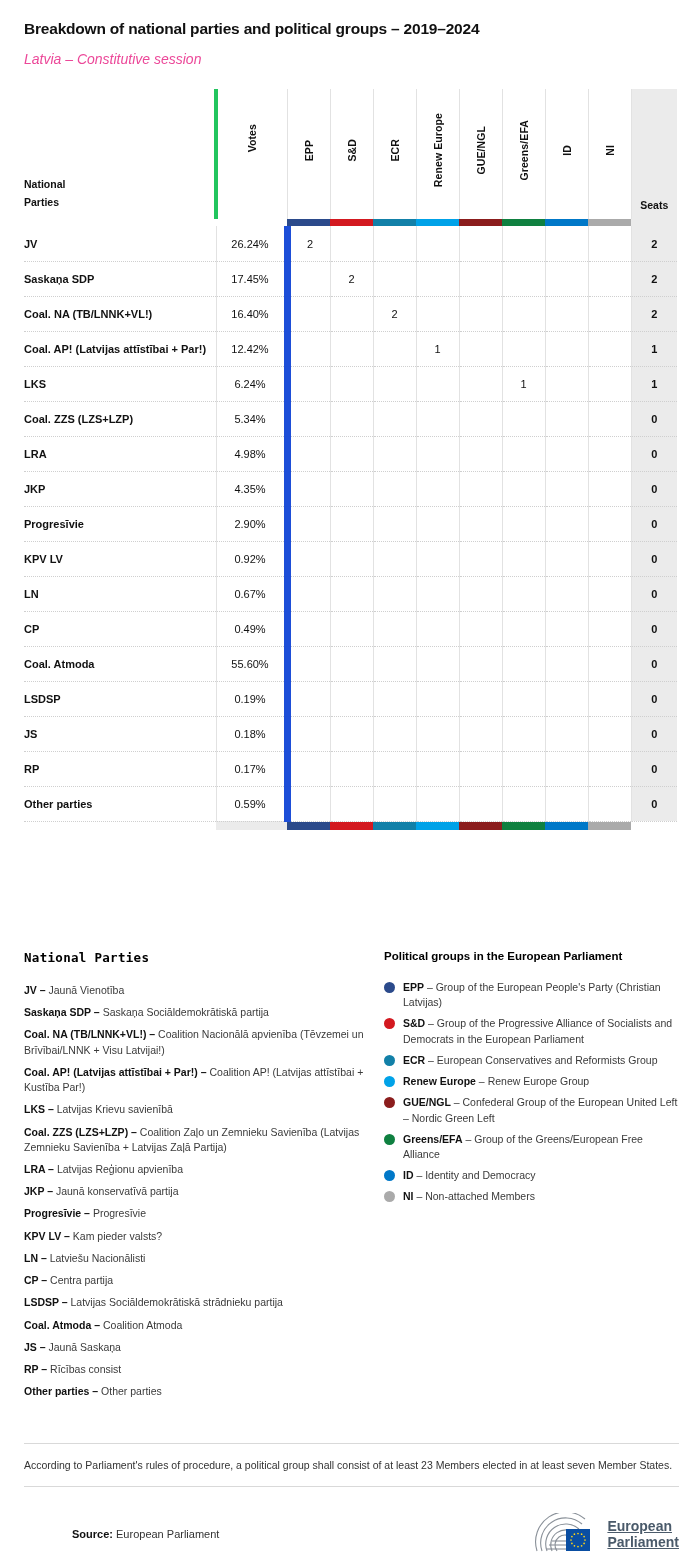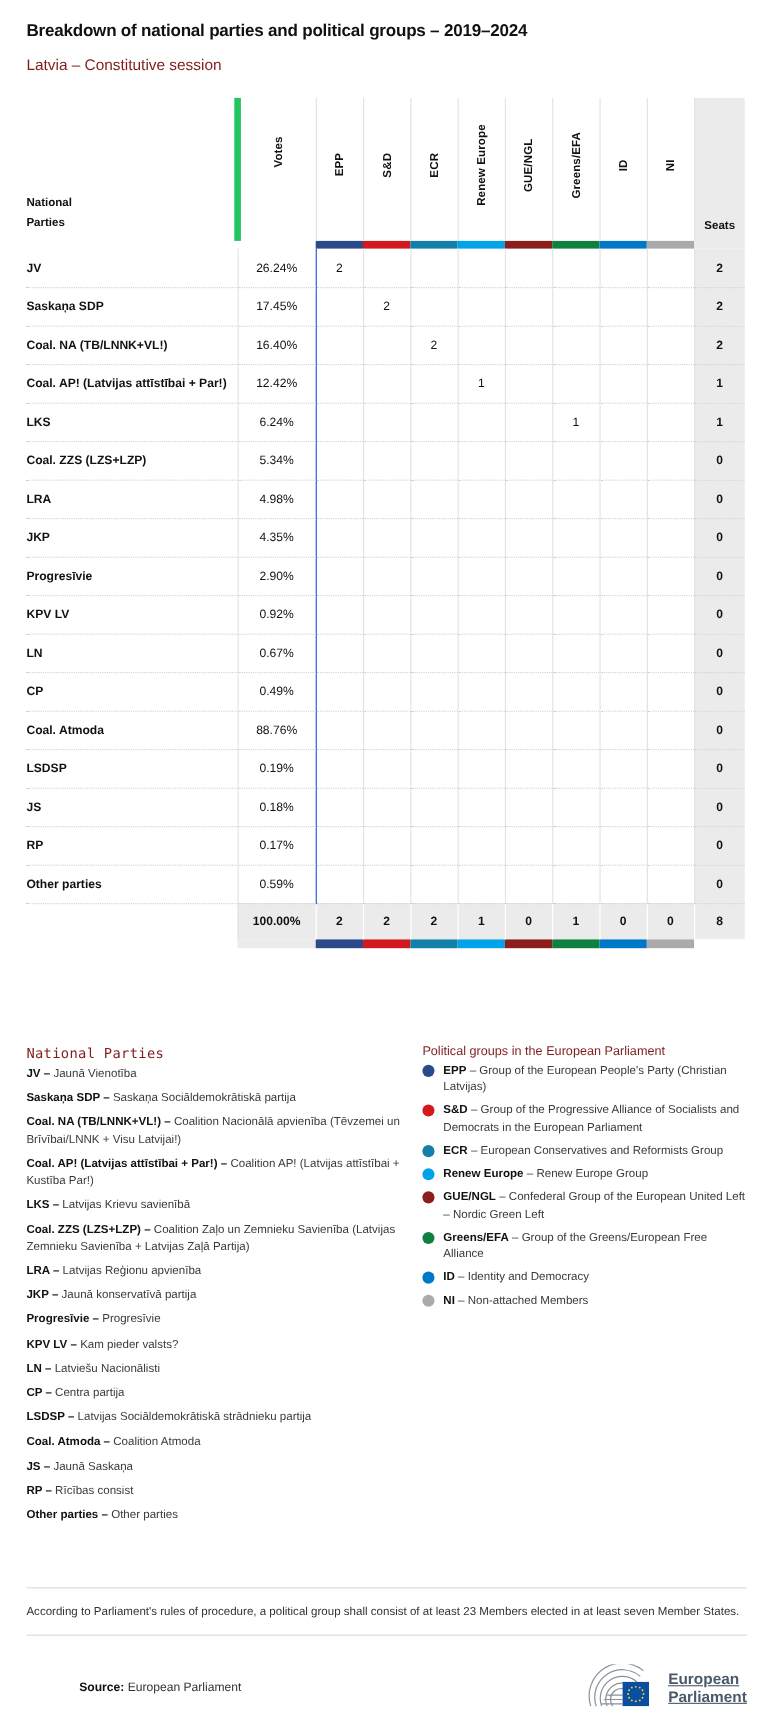--- a/index.html
+++ b/index.html
@@ -13,43 +13,43 @@
     overflow:hidden;
   }
 
   
   #header { padding:20px 24px 0 24px; }
   #chart-title {
     font-size:15.5px; font-weight:bold; color:#111111;
     letter-spacing:-0.2px; line-height:1.2;
   }
   #chart-subtitle {
-    font-size:14px; font-weight:normal; color:#7f1d1d;
-    margin-top:12px; line-height:1.2;
+    font-size:14px; font-weight:normal; color:#ec4899;
+    margin-top:12px; line-height:1.2;font-style:italic;
   }
 
   
   #table-wrap { margin-top:22px; padding:0 24px 0 24px; }
   table#breakdown {
     border-collapse:collapse;
     width:653px;
     table-layout:fixed;
     font-size:11px;
   }
   table#breakdown col.c-party  { width:192px; }
   table#breakdown col.c-votes  { width:71px; }
   table#breakdown col.c-group  { width:43px; }
   table#breakdown col.c-seats  { width:46px; }
 
   
   th.party-head {
     vertical-align:bottom; text-align:left;
     font-size:10.5px; font-weight:bold; color:#111;
     padding:0 0 8px 0; height:130px; line-height:1.75;
-    border-right:6px solid #22c55e;
+    border-right:4px solid #22c55e;
   }
   th.votes-head {
     vertical-align:middle; text-align:center;
     height:130px; padding:0 0 30px 0;
     border-right:1px solid #e2e2e2;
   }
   th.group-head {
     vertical-align:middle; text-align:center;
     height:130px; padding:0 0 6px 0;
     border-right:1px solid #e2e2e2;
@@ -79,21 +79,21 @@
     border-bottom:1px dotted #cfcfcf;
     padding:0;
   }
   td.party-name {
     text-align:left; font-weight:bold; font-size:10.5px;
     padding-left:0; border-right:1px solid #e2e2e2;
     color:#111;
   }
   td.votes-cell {
     text-align:center; font-weight:normal; font-size:11px;
-    border-right:1px solid #1d4ed8; color:#222;
+    border-right:7px solid #1d4ed8; color:#222;
   }
   td.group-cell {
     text-align:center; font-weight:normal; font-size:11px;
     border-right:1px solid #e2e2e2; color:#222;
   }
   td.seats-cell {
     text-align:center; font-weight:bold; font-size:11px;
     background:#ebebeb; color:#111; border-bottom:1px solid #ffffff;
   }
 
@@ -115,23 +115,23 @@
   tr.foot-swatch td.grey { background:#ebebeb; }
 
   
   #legends {
     position:absolute; left:24px; top:950px;
     width:655px; display:flex; gap:0;
   }
   #legend-left { width:360px; }
   #legend-right { width:295px; }
   .legend-title {
-    font-size:12.5px; font-weight:normal; color:#7f1d1d;
+    font-size:12.5px; font-weight:bold; color:#000000;
     font-family:"DejaVu Sans Mono", monospace;
-    letter-spacing:0.3px; margin-bottom:4px;
+    letter-spacing:0.3px; margin-bottom:18px;
   }
   .legend-title.plain {
     font-family:"Liberation Sans", sans-serif;
     letter-spacing:0; font-size:11.5px;
   }
   .np-item {
     font-size:10.5px; line-height:1.45; color:#3a3a3a;
     margin-bottom:7px;
   }
   .np-item b { color:#111; font-weight:bold; }
@@ -391,21 +391,21 @@
           <td class="group-cell"></td>
           <td class="group-cell"></td>
           <td class="group-cell"></td>
           <td class="group-cell"></td>
           <td class="group-cell"></td>
           <td class="group-cell"></td>
           <td class="seats-cell">0</td>
         </tr>
         <tr class="data-row">
           <td class="party-name">Coal. Atmoda</td>
-          <td class="votes-cell">88.76%</td>
+          <td class="votes-cell">55.60%</td>
           <td class="group-cell"></td>
           <td class="group-cell"></td>
           <td class="group-cell"></td>
           <td class="group-cell"></td>
           <td class="group-cell"></td>
           <td class="group-cell"></td>
           <td class="group-cell"></td>
           <td class="group-cell"></td>
           <td class="seats-cell">0</td>
         </tr>
@@ -456,33 +456,20 @@
           <td class="group-cell"></td>
           <td class="group-cell"></td>
           <td class="group-cell"></td>
           <td class="group-cell"></td>
           <td class="group-cell"></td>
           <td class="group-cell"></td>
           <td class="seats-cell">0</td>
         </tr>
       </tbody>
     <tfoot id="table-foot">
-        <tr class="total-row">
-          <td class="party-name"></td>
-          <td>100.00%</td>
-          <td>2</td>
-          <td>2</td>
-          <td>2</td>
-          <td>1</td>
-          <td>0</td>
-          <td>1</td>
-          <td>0</td>
-          <td>0</td>
-          <td class="seats-total">8</td>
-        </tr>
         <tr class="foot-swatch">
           <td class="blank"></td>
           <td class="grey"></td>
           <td>
             <div style="background: rgb(43, 74, 139);"></div>
           </td>
           <td>
             <div style="background: rgb(211, 25, 32);"></div>
           </td>
           <td>

